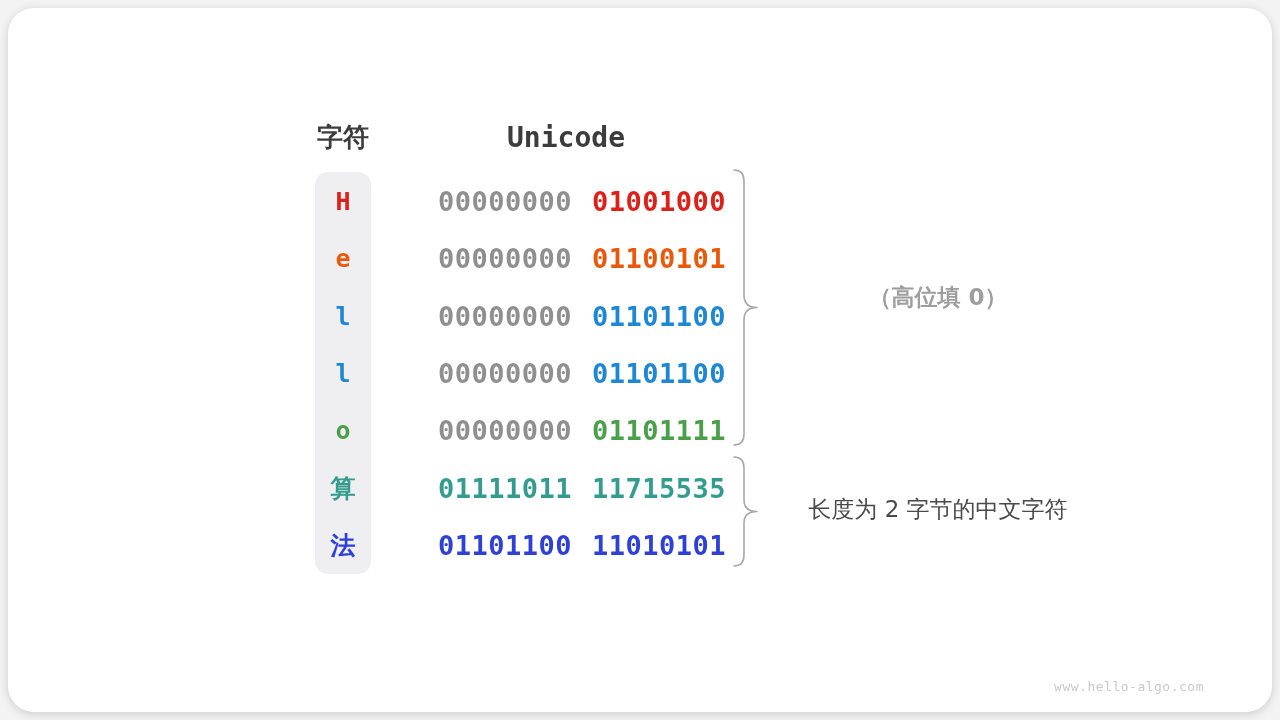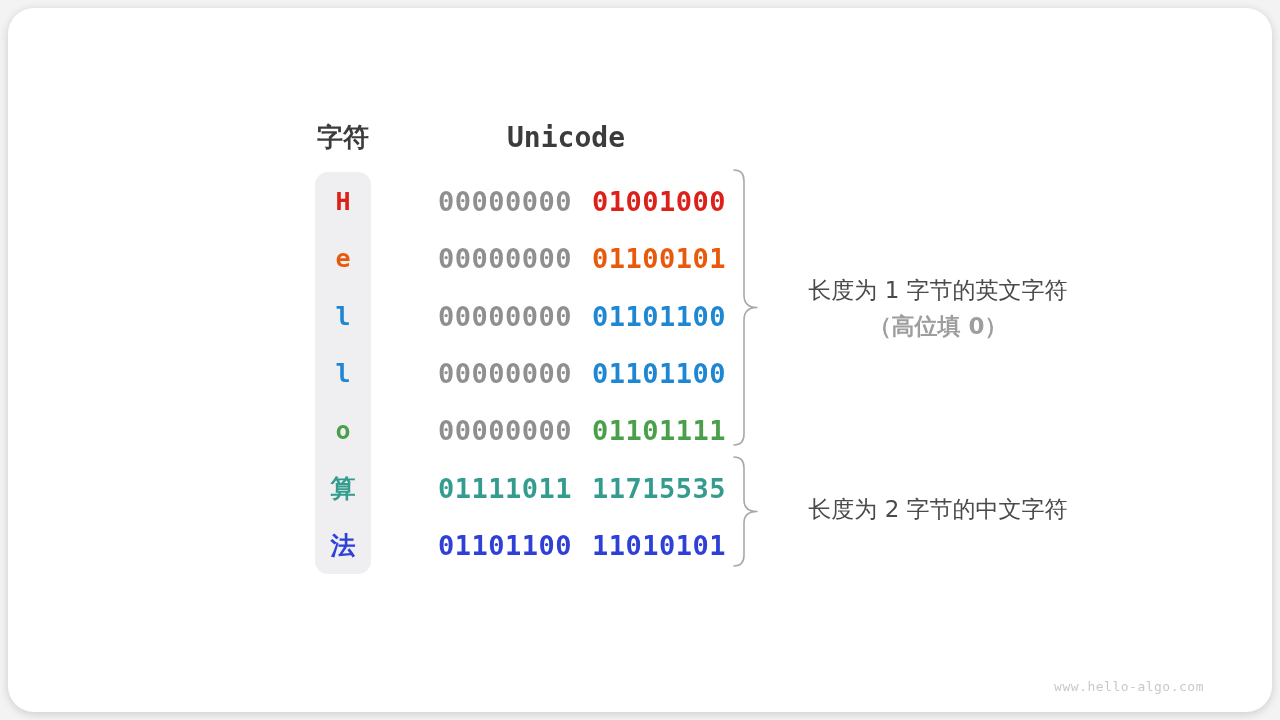--- a/index.html
+++ b/index.html
@@ -165,21 +165,20 @@
 
   <svg class="brace brace-english" width="26" height="277" viewBox="0 0 26 277">
     <path d="M1,1 Q11,1 11,12 L11,126 Q11,138.5 24,138.5 Q11,138.5 11,151 L11,265 Q11,276 1,276" fill="none" stroke="#a9a9a9" stroke-width="1.6" stroke-linecap="round" stroke-linejoin="round"></path>
   </svg>
 
   <svg class="brace brace-chinese" width="26" height="111" viewBox="0 0 26 111">
     <path d="M1,1 Q11,1 11,12 L11,44 Q11,55.5 24,55.5 Q11,55.5 11,67 L11,99 Q11,110 1,110" fill="none" stroke="#a9a9a9" stroke-width="1.6" stroke-linecap="round" stroke-linejoin="round"></path>
   </svg>
 
   <div class="annotation annotation-english">
-    <span>长度为 1 字节的英文字符</span>
     <span class="muted-line">（高位填 0）</span>
   </div>
 
   <div class="annotation annotation-chinese">
     <span>长度为 2 字节的中文字符</span>
   </div>
 
   <div class="watermark mono">www.hello-algo.com</div>
 
 </div>

